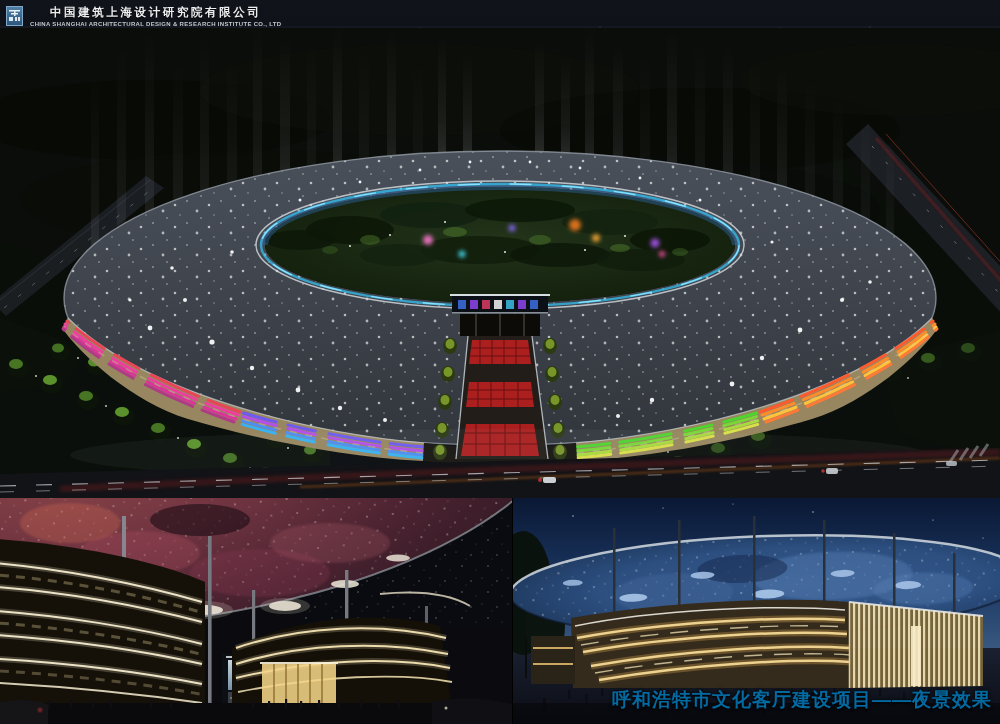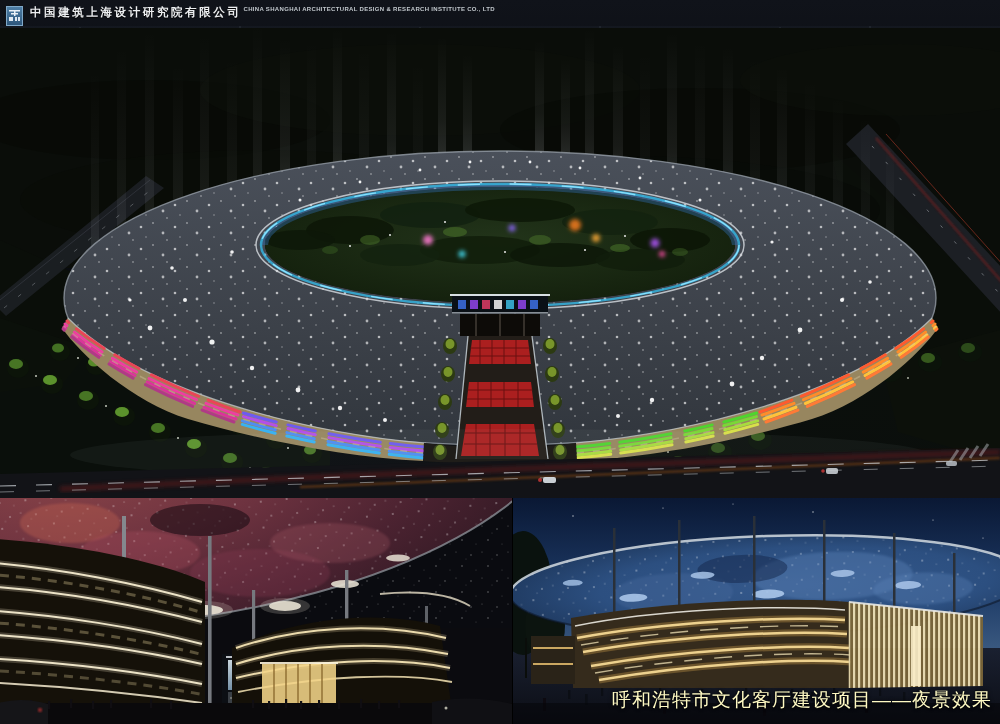--- a/index.html
+++ b/index.html
@@ -13,27 +13,27 @@
   .brand-mark:before{content:"";position:absolute;left:2px;top:3px;width:11px;height:6px;
               background:
                 linear-gradient(#e9f1f7,#e9f1f7) 0 0/11px 1.5px no-repeat,
                 linear-gradient(#e9f1f7,#e9f1f7) 2px 3px/7px 1.5px no-repeat,
                 linear-gradient(#e9f1f7,#e9f1f7) 5px 0/1.5px 6px no-repeat;}
   .brand-mark:after{content:"";position:absolute;left:2px;bottom:3px;width:11px;height:5px;
               background:
                 linear-gradient(#dfe9f2,#dfe9f2) 0 0/4px 4px no-repeat,
                 linear-gradient(#dfe9f2,#dfe9f2) 5.5px 0/2px 4px no-repeat,
                 linear-gradient(#dfe9f2,#dfe9f2) 9px 0/2px 4px no-repeat;}
-  .brand-text{display:flex;flex-direction:row;gap:2px;text-align:center;}
+  .brand-text{display:flex;flex-direction:column;gap:2px;text-align:center;}
   .brand-zh{color:#eceef0;font-size:11.5px;font-weight:bold;letter-spacing:2.6px;
             line-height:13px;white-space:nowrap;text-shadow:0 1px 1px #000;}
   .brand-en{color:#c2c8cd;font-size:6px;font-weight:bold;letter-spacing:.32px;
             line-height:7px;white-space:nowrap;}
   
-  .caption{position:absolute;right:8px;bottom:11px;color:#fef9c3;font-size:19px;font-weight:normal;
+  .caption{position:absolute;right:8px;bottom:11px;color:#0369a1;font-size:19px;font-weight:bold;
            letter-spacing:1px;white-space:nowrap;z-index:5;
            text-shadow:0 0 4px rgba(0,0,0,.9),0 1px 2px rgba(0,0,0,.8);}
 </style>
 </head>
 <body>
 
 <div class="board">
 
   <svg class="panel" style="left:0;top:0" width="1000" height="498" viewBox="0 0 1000 498">
     <defs>

